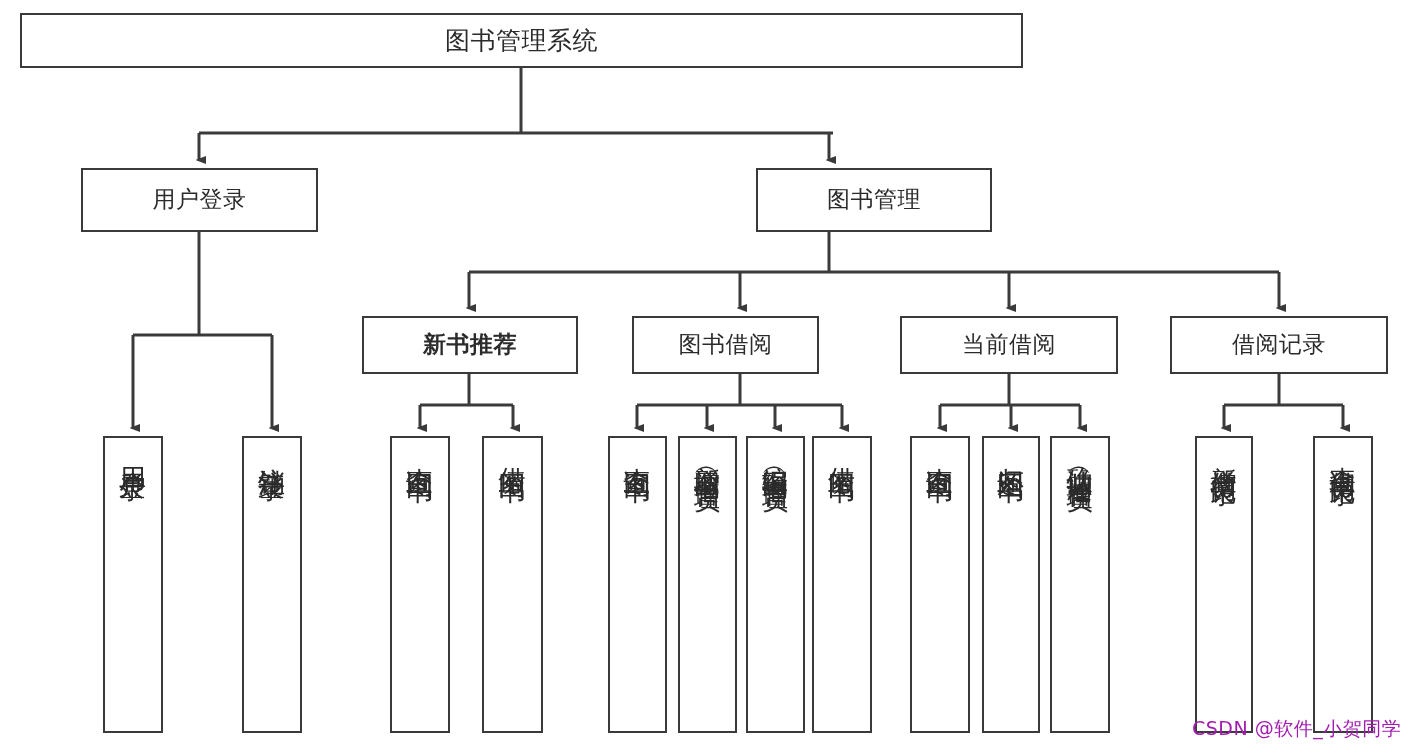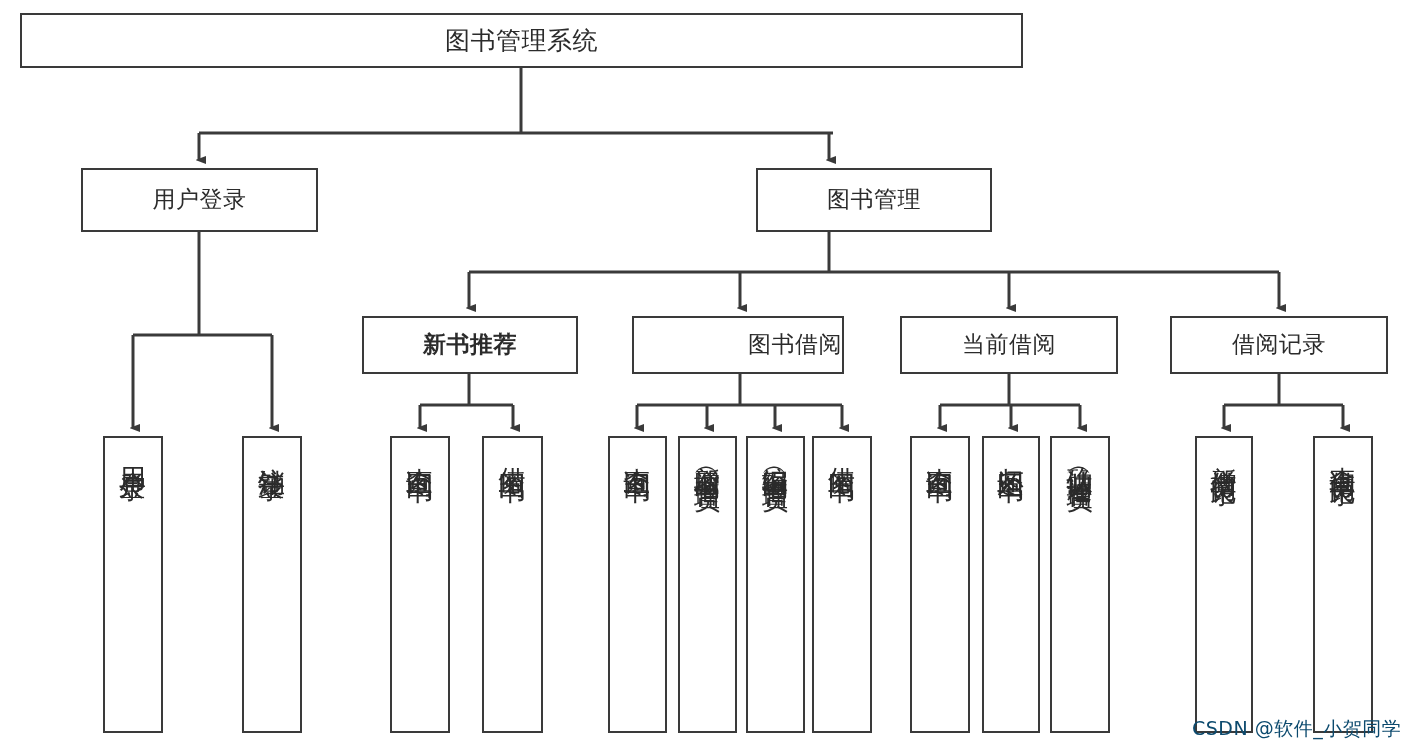--- a/index.html
+++ b/index.html
@@ -58,21 +58,21 @@
     line-height: 1.0;
     letter-spacing: 3px;
     white-space: nowrap;
   }
   .node.leaf.tall .label { font-size: 26px; }
   #watermark {
     position: absolute;
     left: 1192px;
     top: 716px;
     font-size: 19px;
-    color: #0c4a6e;
+    color: #a21caf;
     white-space: nowrap;
     z-index: 3;
     letter-spacing: 0.5px;
   }
 </style>
 </head>
 <body>
 
 <div id="canvas">
 
@@ -133,21 +133,21 @@
   <div class="node lvl2" style="left:81px; top:168px; width:237px; height:64px;">
     <span class="label">用户登录</span>
   </div>
   <div class="node lvl2" style="left:711px; top:168px; width:236px; height:64px;margin-left:45px;">
     <span class="label">图书管理</span>
   </div>
 
   <div class="node lvl3" style="left:362px; top:316px; width:216px; height:58px;font-weight:bold;">
     <span class="label">新书推荐</span>
   </div>
-  <div class="node lvl3" style="left:632px; top:316px; width:212px; height:58px;justify-content:flex-end;">
+  <div class="node lvl3" style="left:632px; top:316px; width:187px; height:58px;">
     <span class="label">图书借阅</span>
   </div>
   <div class="node lvl3" style="left:900px; top:316px; width:218px; height:58px;">
     <span class="label">当前借阅</span>
   </div>
   <div class="node lvl3" style="left:1170px; top:316px; width:218px; height:58px;">
     <span class="label">借阅记录</span>
   </div>
 
   <div class="node leaf" style="left:103px; top:436px; width:60px; height:297px;">

